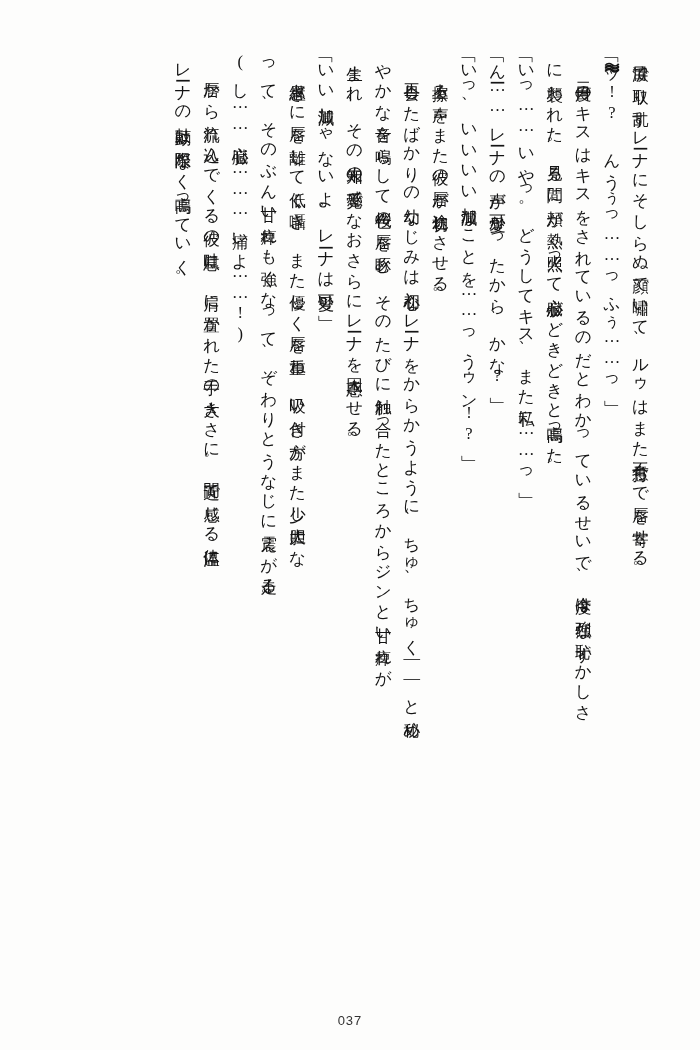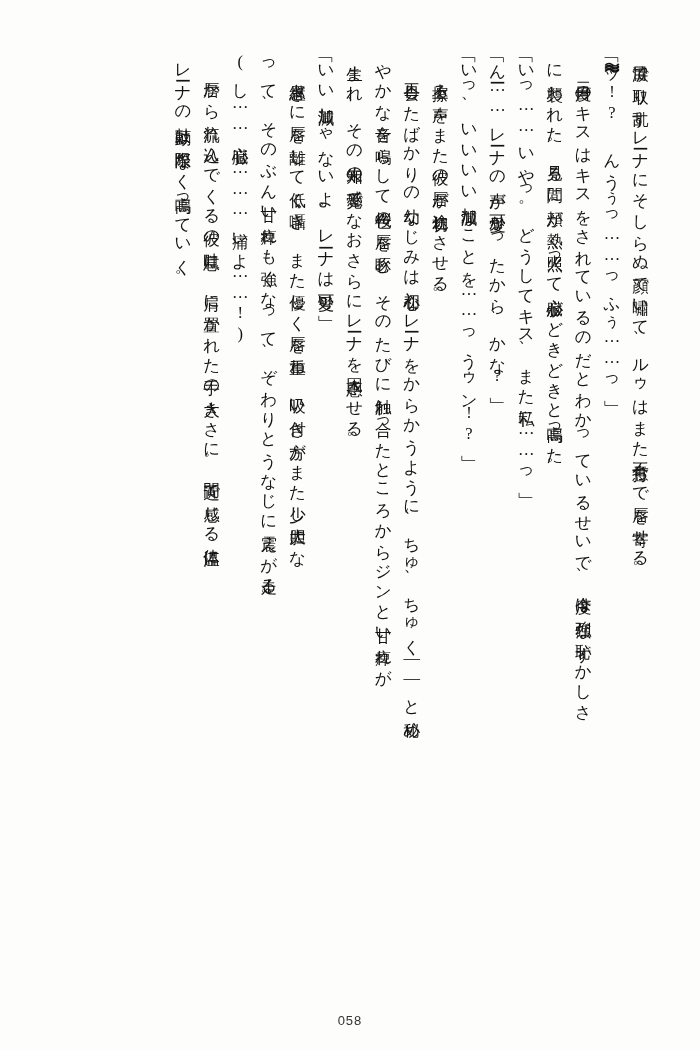--- a/index.html
+++ b/index.html
@@ -75,14 +75,14 @@
       <div class="line">　再会したばかりの幼なじみは初心なレーナをからかうように、ちゅ、ちゅく——と秘め</div>
       <div class="line">やかな音を鳴らして桜色の唇を啄む。そのたびに触れ合ったところからジンと甘い痺れが</div>
       <div class="line">生まれ、その未知の感覚でなおさらにレーナを困惑させる。</div>
       <div class="line">「いい加減じゃないよ。レーナは可愛い」</div>
       <div class="line">　息継ぎに唇を離して低く囁き、また優しく唇を重ね。吸い付き方がまた少し大胆にな</div>
       <div class="line">って、そのぶん甘い痺れも強くなって、ぞわりとうなじに震えが走る。</div>
       <div class="line">(し……心臓…………痛いよ……!)</div>
       <div class="line">　唇から流れ込んでくる彼の吐息に。肩に置かれた手の大きさに。間近で感じる体温に。</div>
       <div class="line">レーナの鼓動は際限なく高鳴っていく。</div>
     </div>
-  <div class="page-number">058</div>
+  <div class="page-number">037</div>
 </div>
 
 </body></html>

